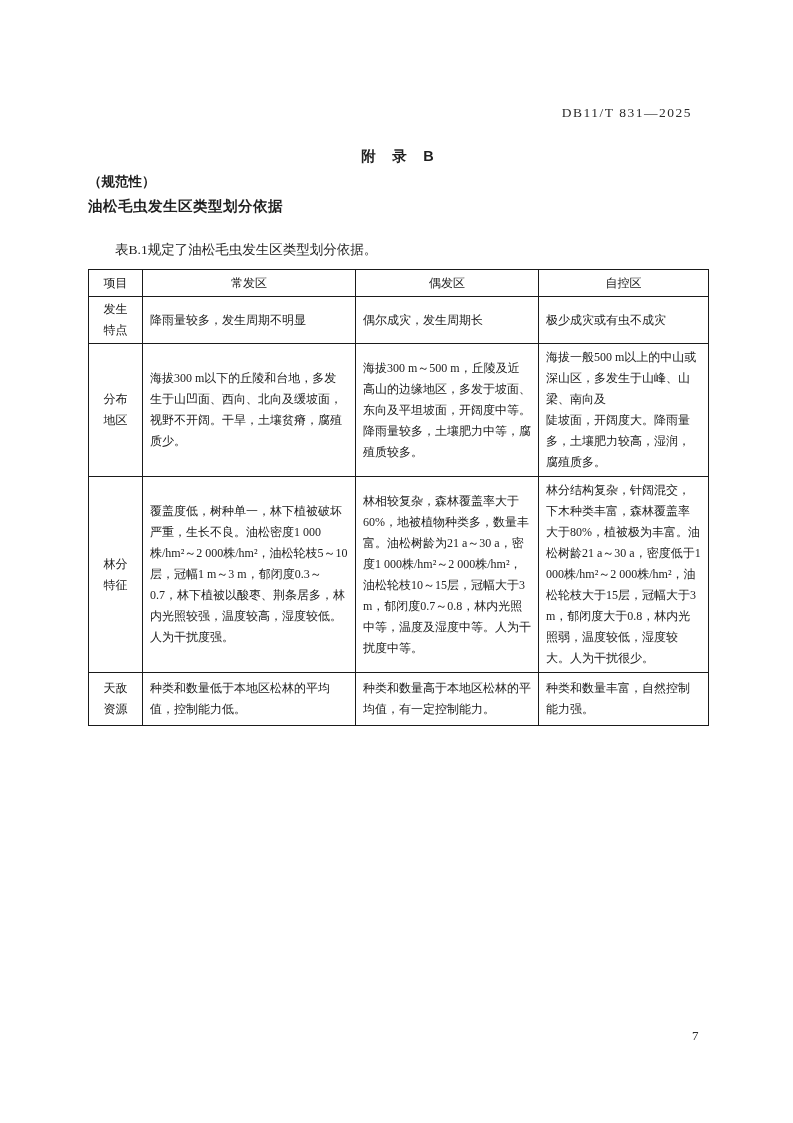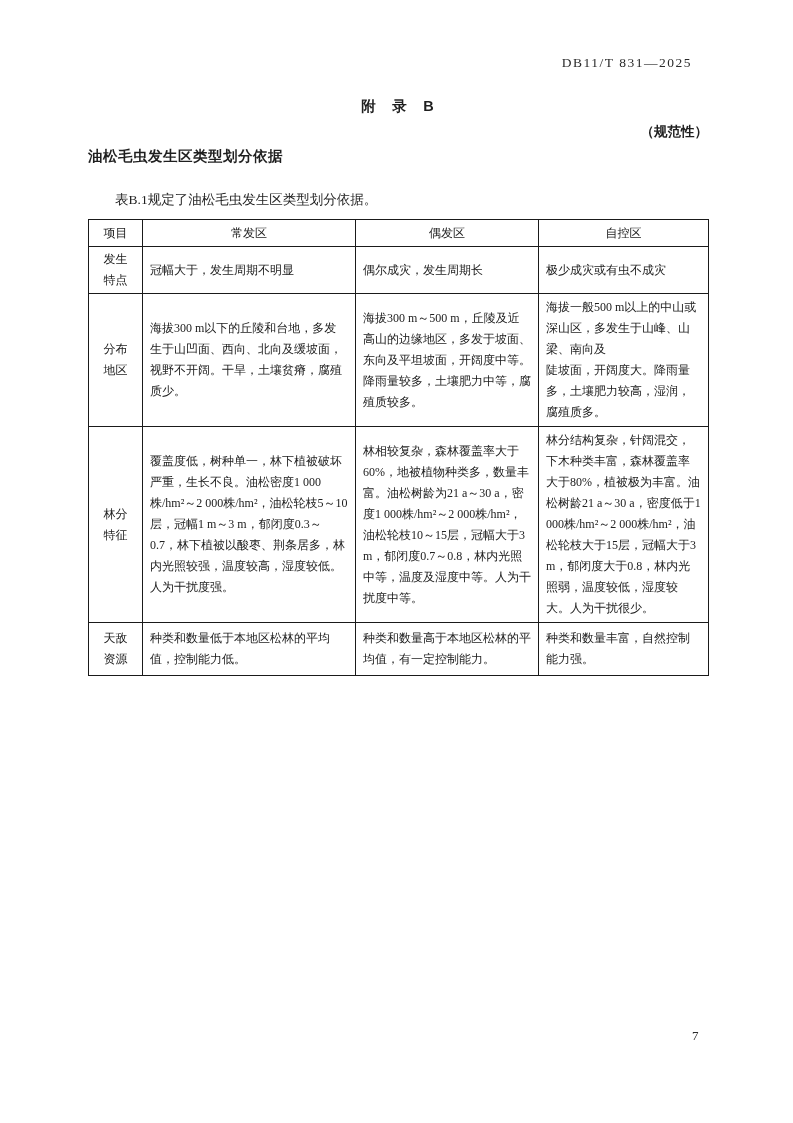--- a/index.html
+++ b/index.html
@@ -6,38 +6,38 @@
   .page{
     position:relative;
     width:793px;height:1123px;
     background:#ffffff;
     color:#1f1f1f;
     font-family:"Liberation Serif","DejaVu Serif",serif;
     overflow:hidden;
   }
   .content{padding:0 85px 0 88px;}
   .header-right{
-    padding-top:55px;
+    padding-top:105px;
     padding-right:16px;
     text-align:right;
     font-size:13.5px;
     letter-spacing:1.5px;
     color:#2a2a2a;
   }
   .appendix-title{
     margin-top:26px;
     text-align:center;
     font-family:"Liberation Sans","DejaVu Sans",sans-serif;
     font-weight:bold;
     font-size:14.5px;
     letter-spacing:1px;
   }
   .appendix-subtitle{
     margin-top:7px;
-    text-align:right;
+    text-align:left;
     font-family:"Liberation Sans","DejaVu Sans",sans-serif;
     font-weight:bold;
     font-size:13.5px;
   }
   .appendix-heading{
     margin-top:6px;
     text-align:left;
     font-family:"Liberation Sans","DejaVu Sans",sans-serif;
     font-weight:bold;
     font-size:14.5px;
@@ -129,21 +129,21 @@
         <tr class="r-header">
           <th>项目</th>
           <th>常发区</th>
           <th>偶发区</th>
           <th>自控区</th>
         </tr>
       </thead>
       <tbody>
         <tr class="r-1">
           <th>发生特点</th>
-          <td>冠幅大于，发生周期不明显</td>
+          <td>降雨量较多，发生周期不明显</td>
           <td>偶尔成灾，发生周期长</td>
           <td>极少成灾或有虫不成灾</td>
         </tr>
         <tr class="r-2">
           <th>分布地区</th>
           <td>海拔300 m以下的丘陵和台地，多发生于山凹面、西向、北向及缓坡面，视野不开阔。干旱，土壤贫瘠，腐殖质少。</td>
           <td>海拔300 m～500 m，丘陵及近高山的边缘地区，多发于坡面、东向及平坦坡面，开阔度中等。降雨量较多，土壤肥力中等，腐殖质较多。</td>
           <td>海拔一般500 m以上的中山或深山区，多发生于山峰、山梁、南向及
 陡坡面，开阔度大。降雨量多，土壤肥力较高，湿润，腐殖质多。</td>
         </tr>

